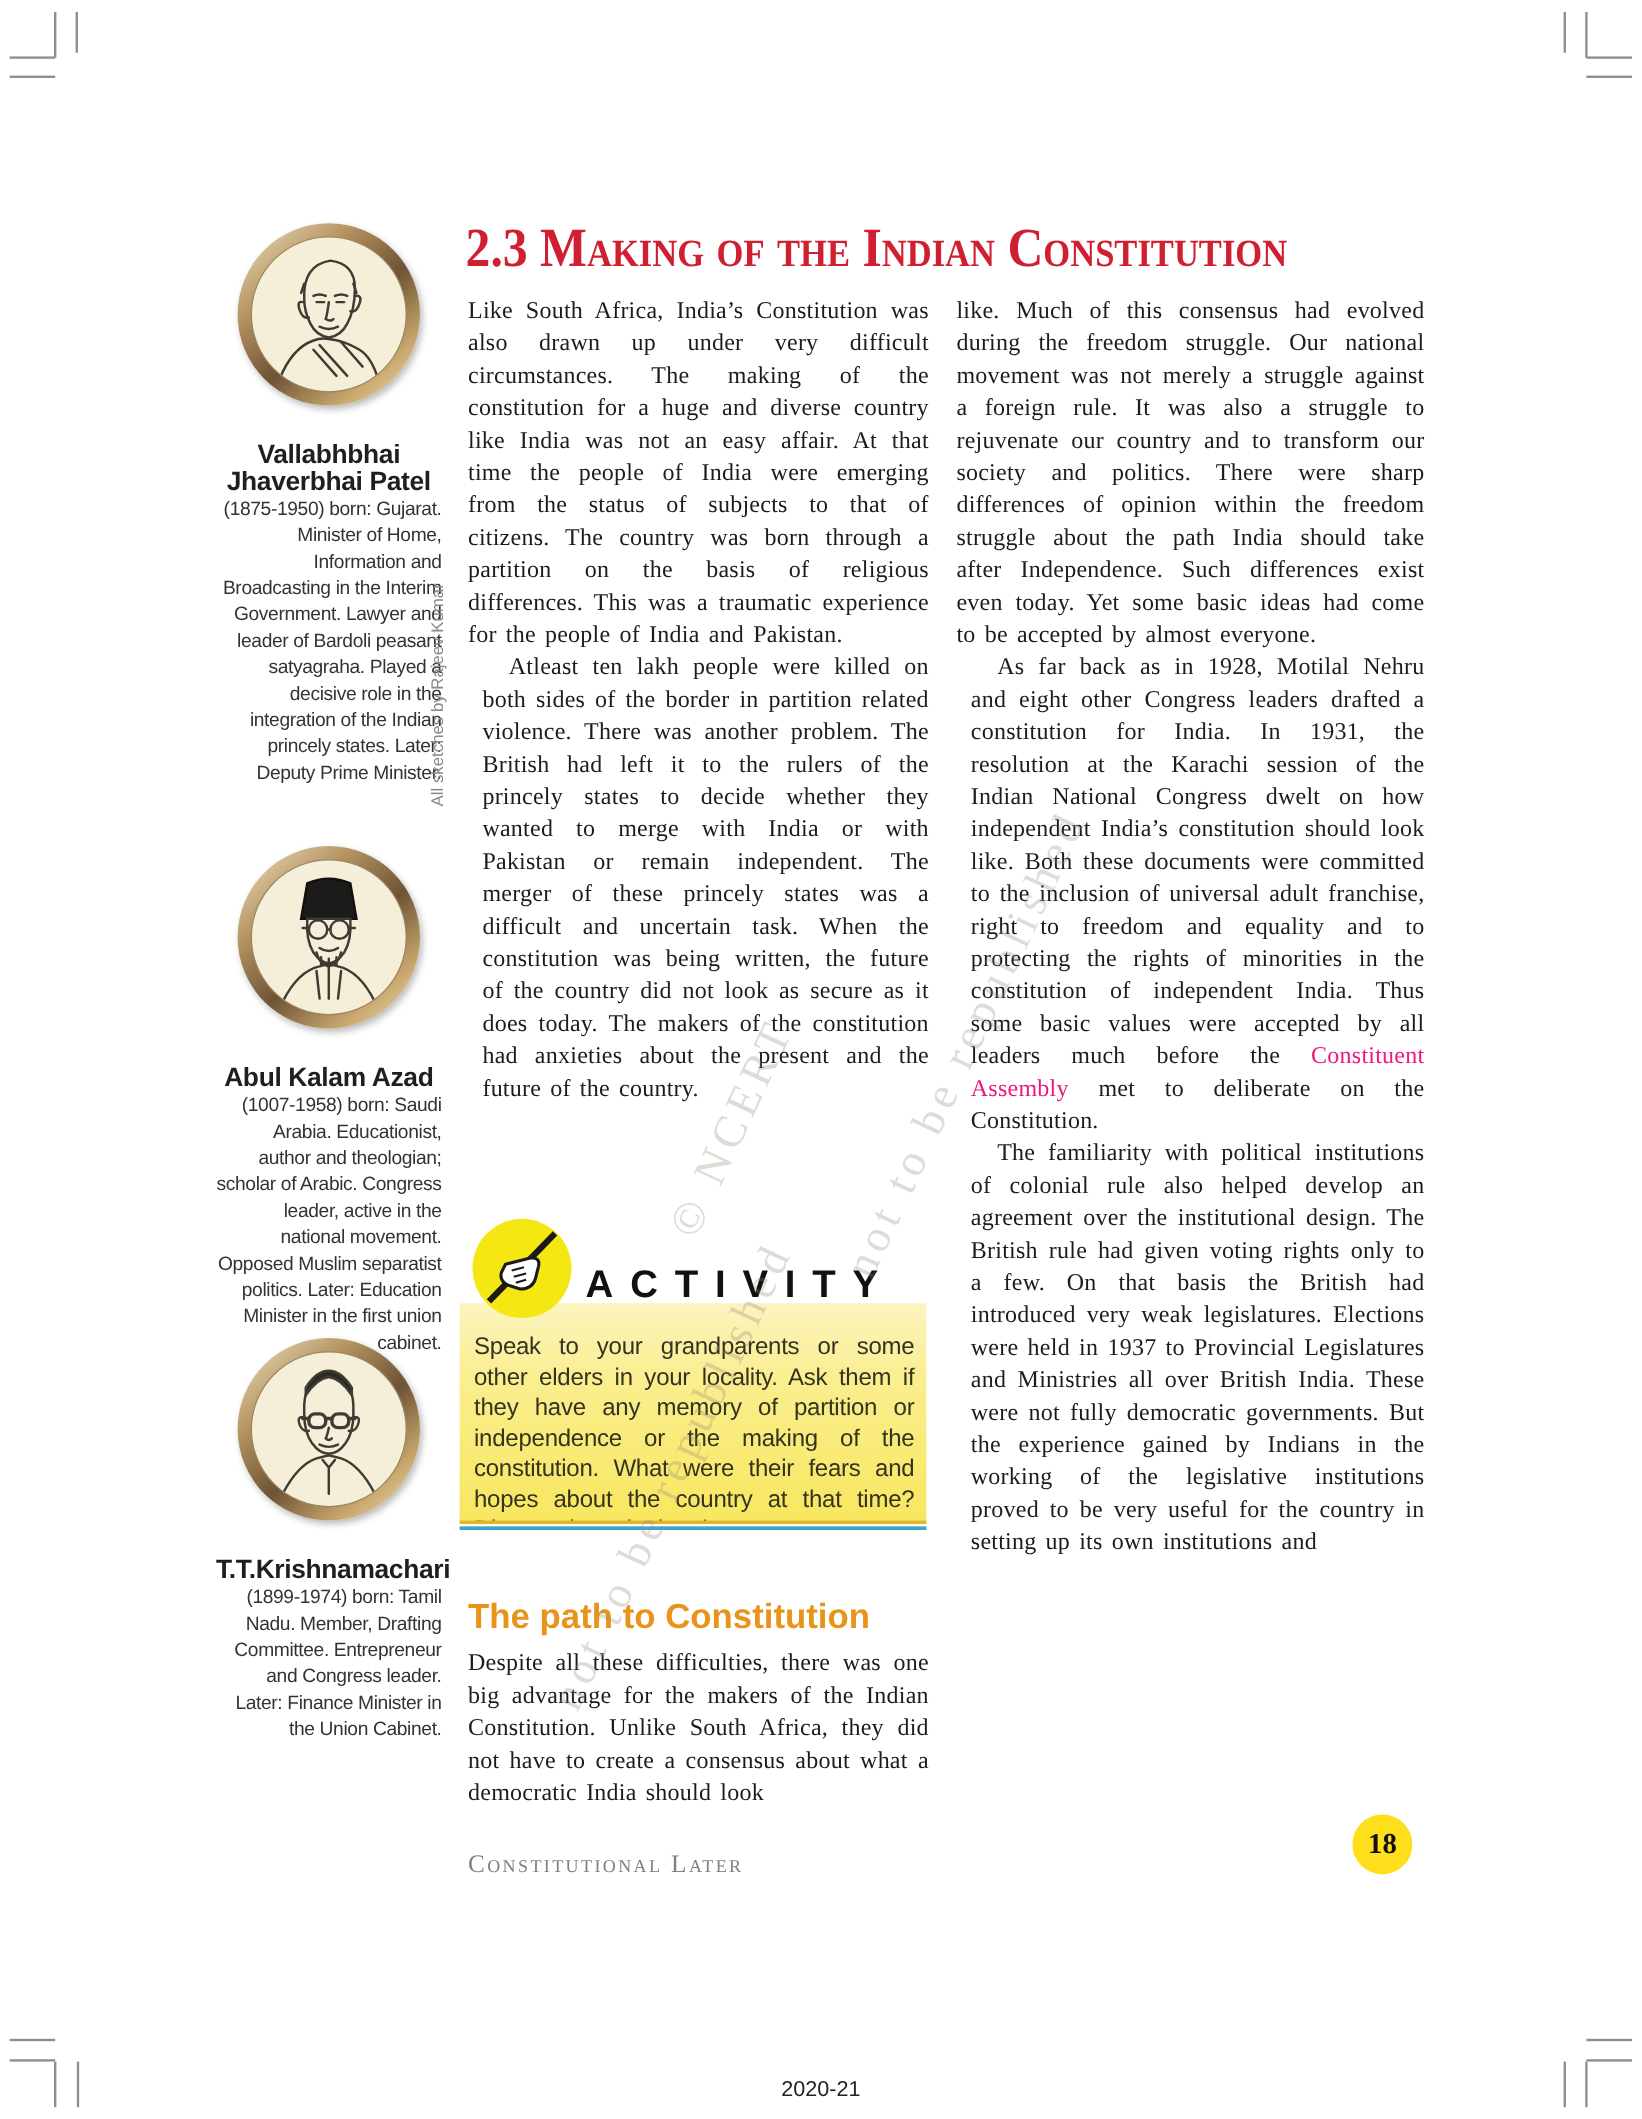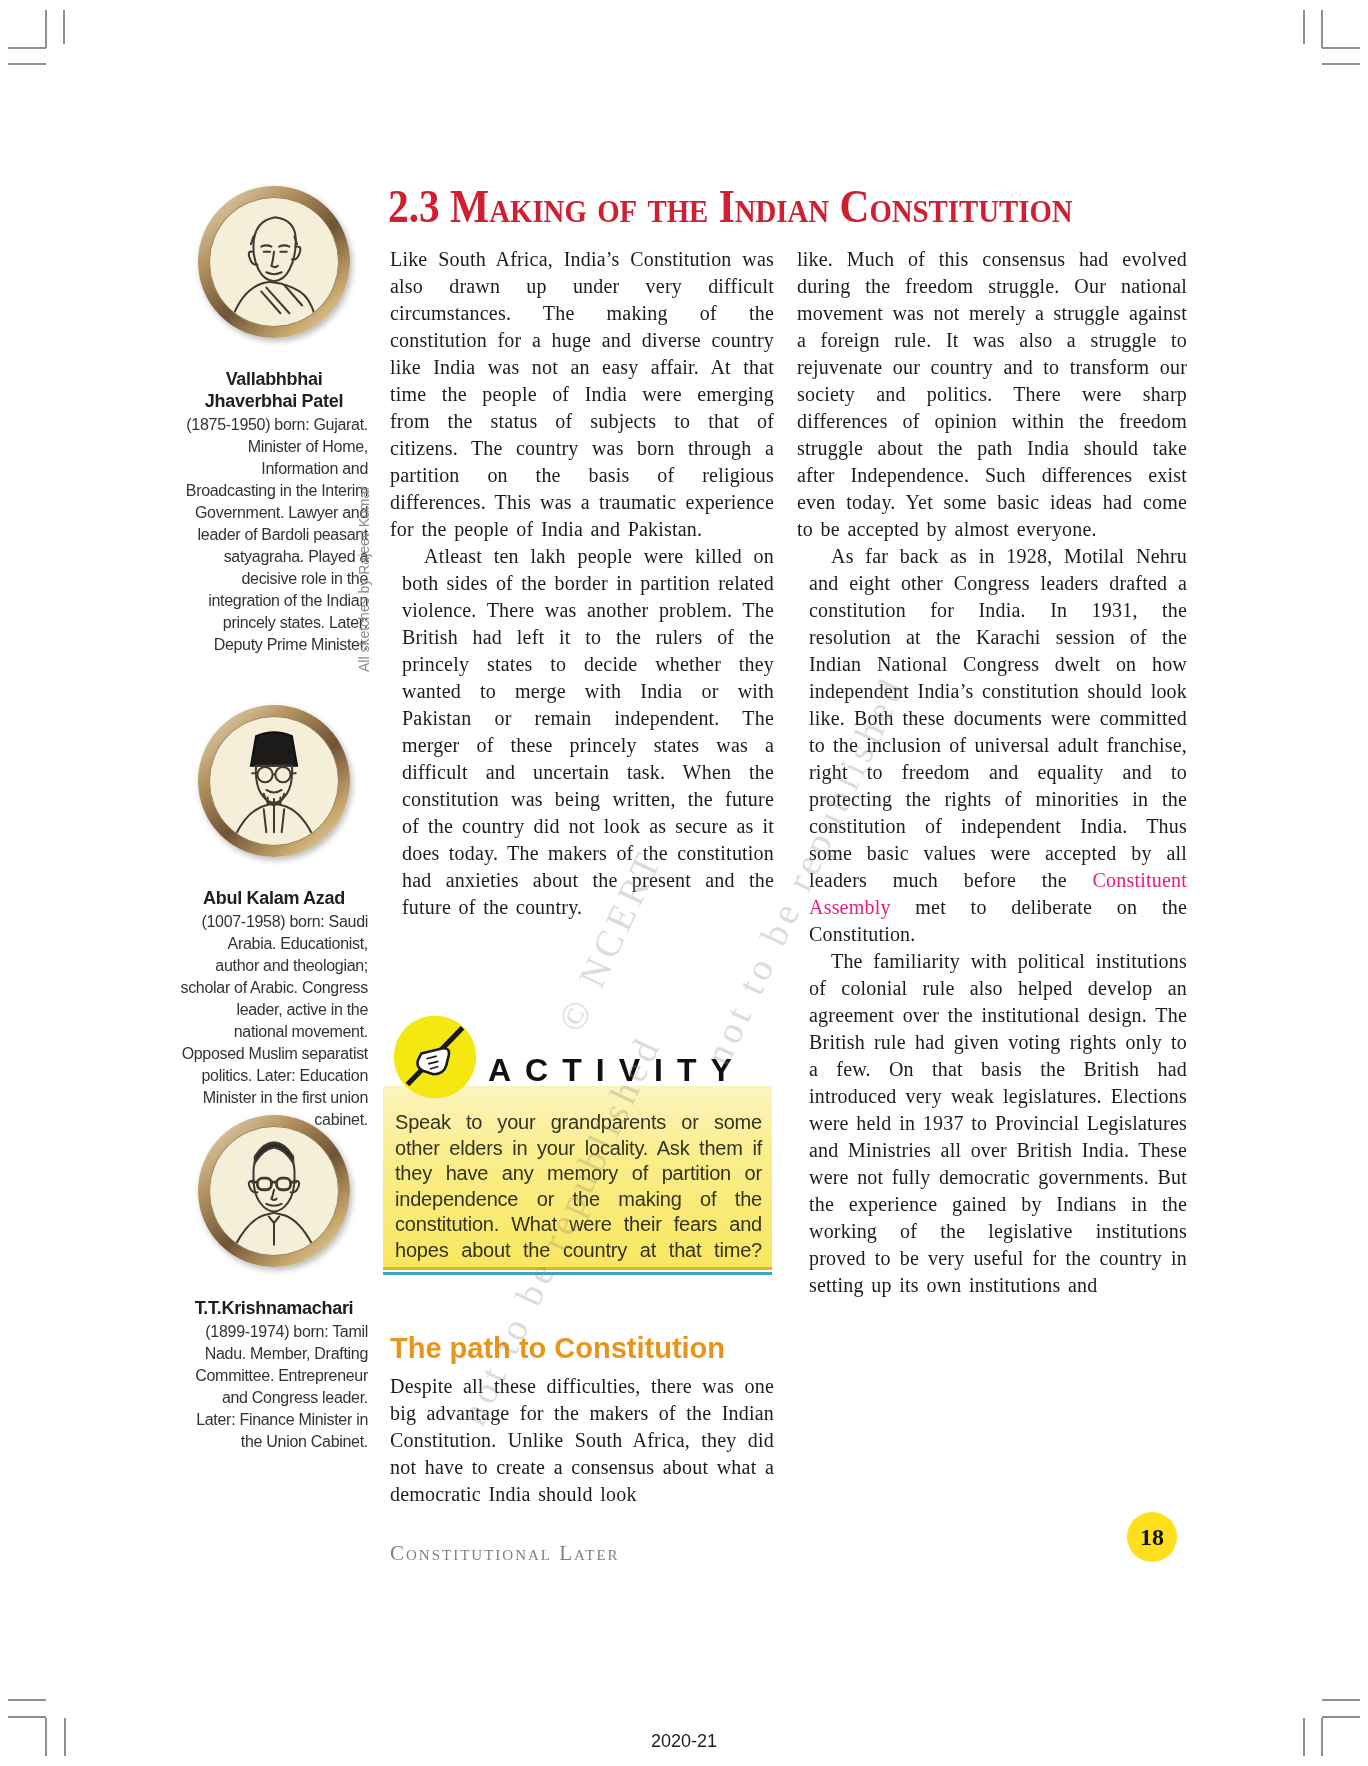--- a/index.html
+++ b/index.html
@@ -16,21 +16,21 @@
   .title .sc{font-variant:small-caps;}
 
   
   .profile{position:absolute;left:180px;width:188px;text-align:center;}
   .ring{width:152px;height:152px;margin:0 auto;border-radius:50%;box-sizing:border-box;padding:11px;
         background:linear-gradient(140deg,#e9dab8 4%,#b3925f 30%,#6e5335 55%,#caa96f 80%,#efe3c2);
         box-shadow:2px 3px 6px rgba(0,0,0,.28);}
   .ring-inner{width:100%;height:100%;border-radius:50%;background:#f5efd9;border:1px solid #9c845f;
         box-sizing:border-box;overflow:hidden;}
   .caption{margin-top:30px;font-family:"Liberation Sans", sans-serif;letter-spacing:-.3px;}
-  .caption .name{font-size:18px;line-height:22px;font-weight:bold;color:#1f1f1f;}
+  .caption .name{font-size:22px;line-height:22px;font-weight:bold;color:#1f1f1f;}
   .caption .details{font-size:16px;line-height:22px;color:#333;margin-top:2px;text-align:right;}
 
   
   .bodytext p{margin:0;text-align:justify;font-size:20px;line-height:27px;
               word-spacing:.12em;letter-spacing:.01em;color:#1c1c1c;}
   .bodytext p.ind{text-indent:22px;margin-left:12px;}
   #col-mid-text{position:absolute;left:390px;top:246px;width:384px;height:768px;overflow:hidden;}
   #col-right{position:absolute;left:797px;top:246px;width:390px;height:1262px;overflow:hidden;}
   .magenta{color:#ED187D;}
 

